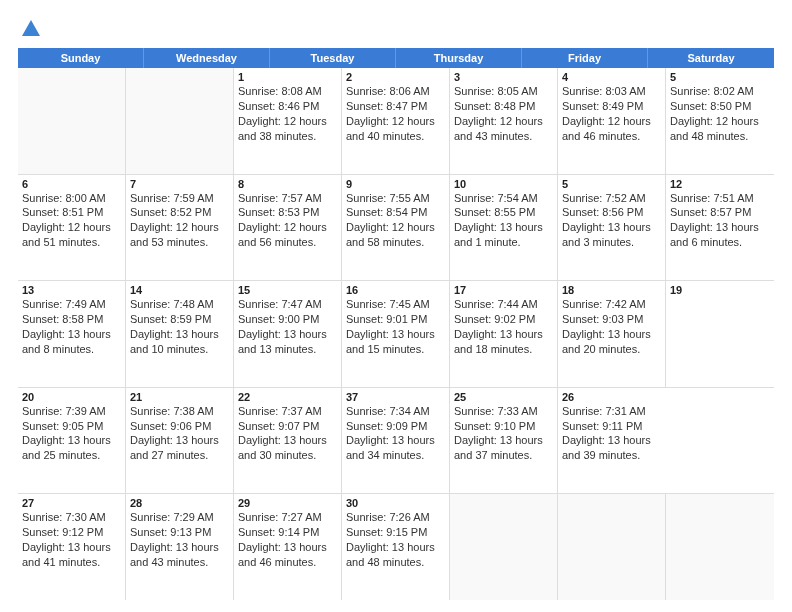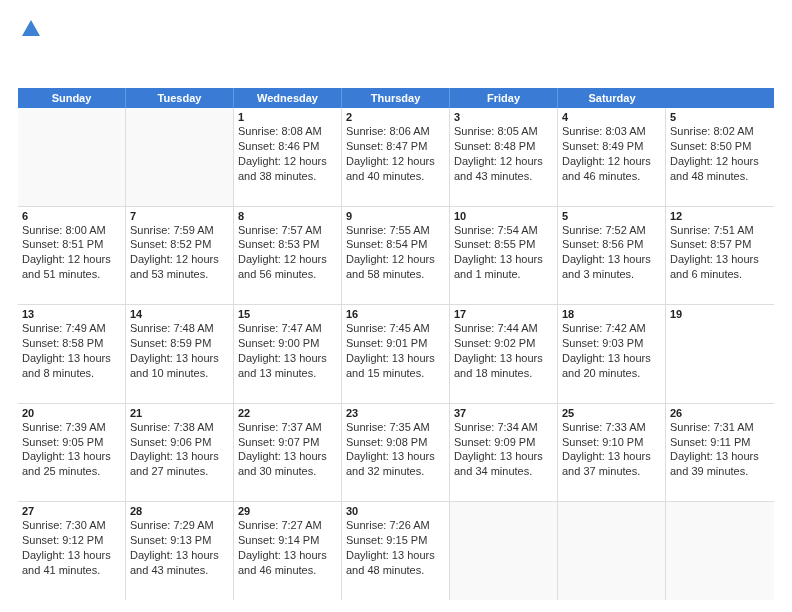--- a/index.html
+++ b/index.html
@@ -55,23 +55,22 @@
       font-size: 14px;
       color: #555;
     }
     .calendar {
       flex: 1;
       display: flex;
       flex-direction: column;
     }
     .cal-header {
       display: grid;
-      grid-template-columns: repeat(7, 1fr);
+      grid-template-columns: repeat(6, 1fr);
       background: #3a7bd5;
-      margin-top: 40px;
     }
     .cal-header-cell {
       color: #fff;
       font-size: 11px;
       font-weight: bold;
       text-align: center;
       padding: 4px 2px;
       border-right: 1px solid #5a9be5;
     }
     .cal-header-cell:last-child { border-right: none; }
@@ -129,22 +128,22 @@
     </div>
     <div class="title-block">
       <div class="main-title"></div>
       <div class="subtitle"></div>
     </div>
   </div>
 
   <div class="calendar">
     <div class="cal-header" id="cal-header">
         <div class="cal-header-cell">Sunday</div>
+        <div class="cal-header-cell">Wednesday</div>
         <div class="cal-header-cell">Tuesday</div>
-        <div class="cal-header-cell">Wednesday</div>
         <div class="cal-header-cell">Thursday</div>
         <div class="cal-header-cell">Friday</div>
         <div class="cal-header-cell">Saturday</div>
       </div>
     <div class="cal-body" id="cal-body">
         <div class="cal-row">
           <div class="cal-cell empty"></div>
           <div class="cal-cell empty"></div>
           <div class="cal-cell">
             <span class="day-number">1</span>
@@ -231,24 +230,20 @@
             <span class="day-number">20</span>
             <div class="cell-text">Sunrise: 7:39 AM<br>Sunset: 9:05 PM<br>Daylight: 13 hours and 25 minutes.</div>
           </div>
           <div class="cal-cell">
             <span class="day-number">21</span>
             <div class="cell-text">Sunrise: 7:38 AM<br>Sunset: 9:06 PM<br>Daylight: 13 hours and 27 minutes.</div>
           </div>
           <div class="cal-cell">
             <span class="day-number">22</span>
             <div class="cell-text">Sunrise: 7:37 AM<br>Sunset: 9:07 PM<br>Daylight: 13 hours and 30 minutes.</div>
-          </div>
-          <div class="cal-cell">
-            <span class="day-number">23</span>
-            <div class="cell-text">Sunrise: 7:35 AM<br>Sunset: 9:08 PM<br>Daylight: 13 hours and 32 minutes.</div>
           </div>
           <div class="cal-cell">
             <span class="day-number">37</span>
             <div class="cell-text">Sunrise: 7:34 AM<br>Sunset: 9:09 PM<br>Daylight: 13 hours and 34 minutes.</div>
           </div>
           <div class="cal-cell">
             <span class="day-number">25</span>
             <div class="cell-text">Sunrise: 7:33 AM<br>Sunset: 9:10 PM<br>Daylight: 13 hours and 37 minutes.</div>
           </div>
           <div class="cal-cell">

